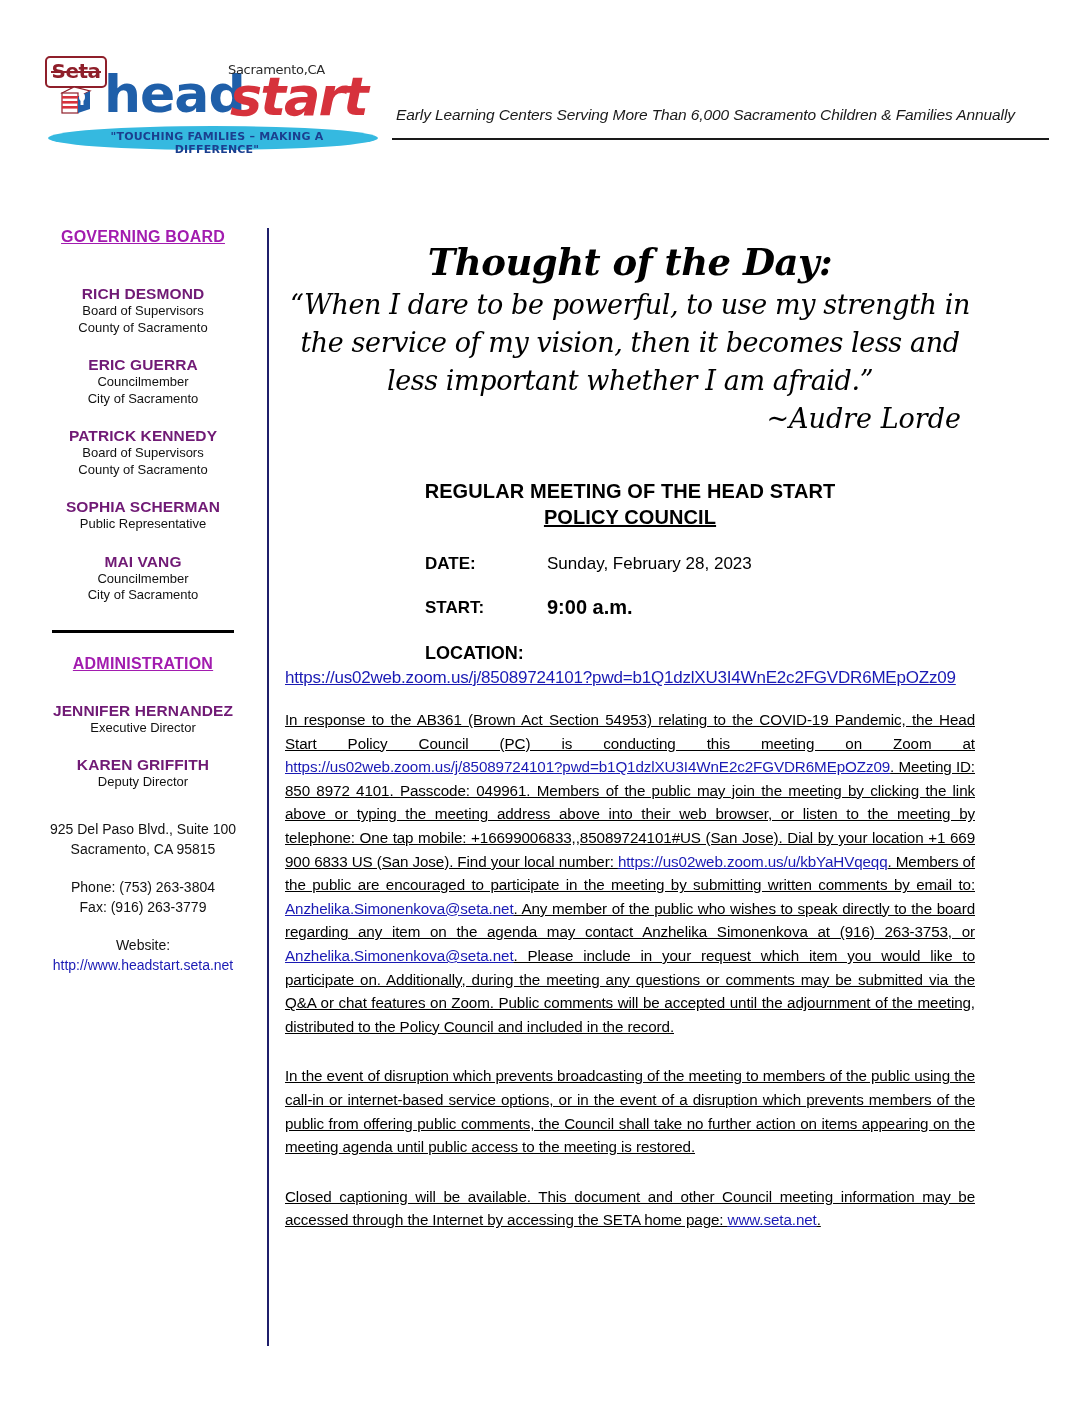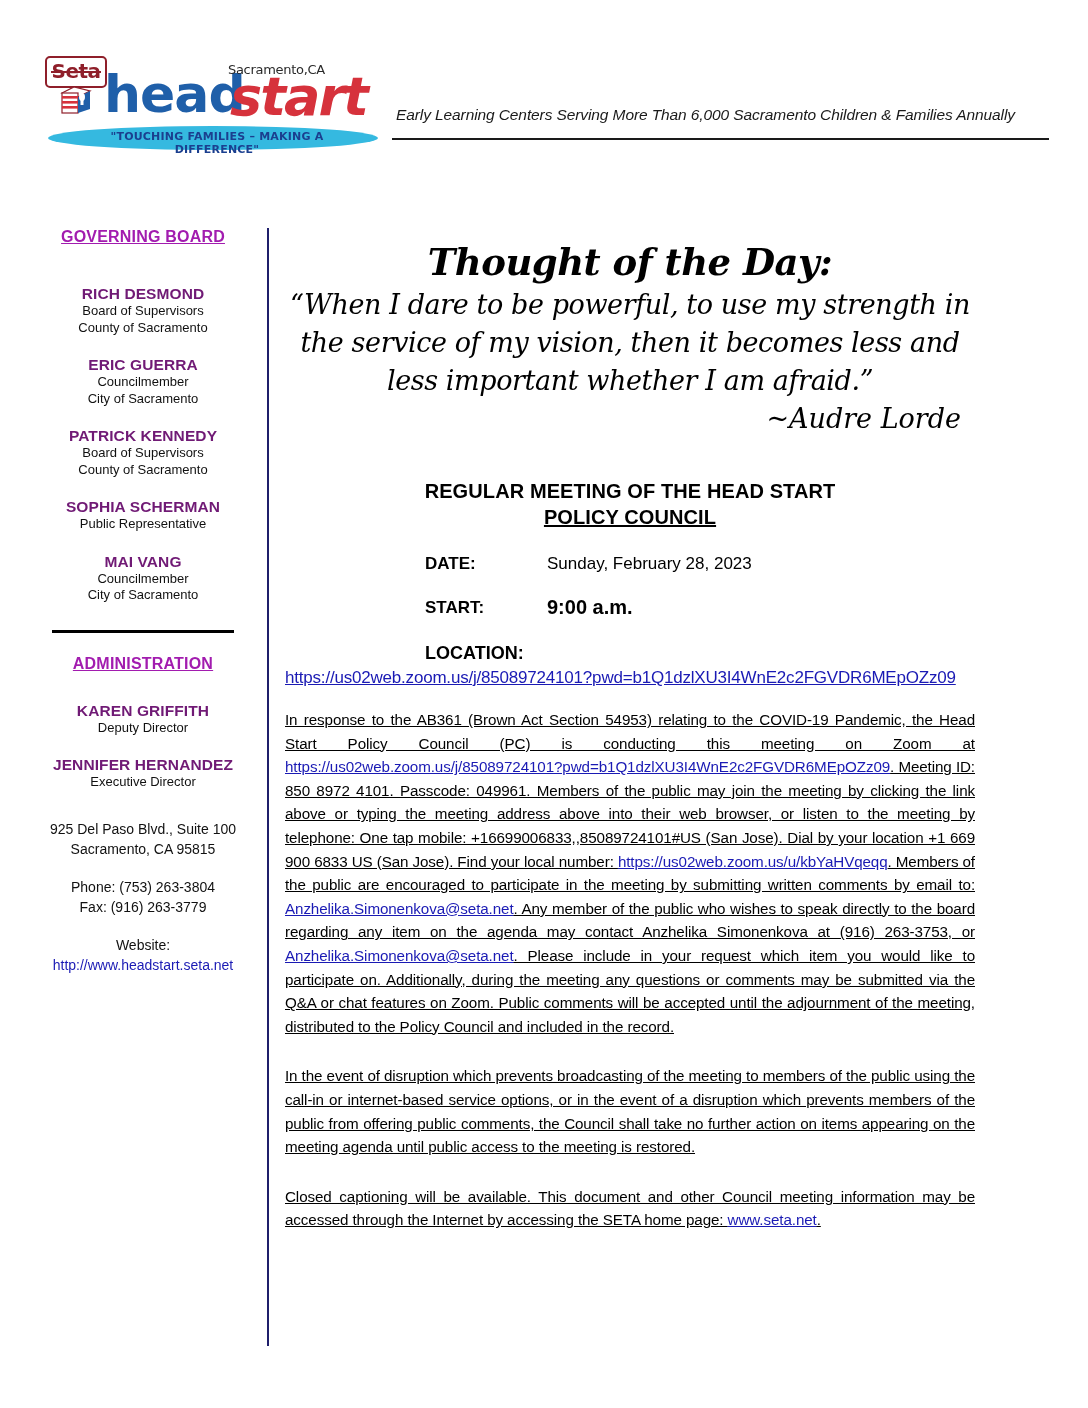--- a/index.html
+++ b/index.html
@@ -364,27 +364,27 @@
     <div class="person-name">MAI VANG</div>
     <div class="person-title">Councilmember</div>
     <div class="person-title">City of Sacramento</div>
   </div>
 
   <div class="side-rule"></div>
 
   <div class="side-heading admin">ADMINISTRATION</div>
 
   <div class="person">
+    <div class="person-name">JENNIFER HERNANDEZ</div>
+    <div class="person-title">Executive Director</div>
+  </div>
+
+  <div class="person">
     <div class="person-name">KAREN GRIFFITH</div>
     <div class="person-title">Deputy Director</div>
-  </div>
-
-  <div class="person">
-    <div class="person-name">JENNIFER HERNANDEZ</div>
-    <div class="person-title">Executive Director</div>
   </div>
 
   <div class="address-block">
     <div>925 Del Paso Blvd., Suite 100</div>
     <div>Sacramento, CA 95815</div>
     <div class="address-gap"></div>
     <div>Phone: (753) 263-3804</div>
     <div>Fax: (916) 263-3779</div>
     <div class="address-gap"></div>
     <div>Website:</div>

